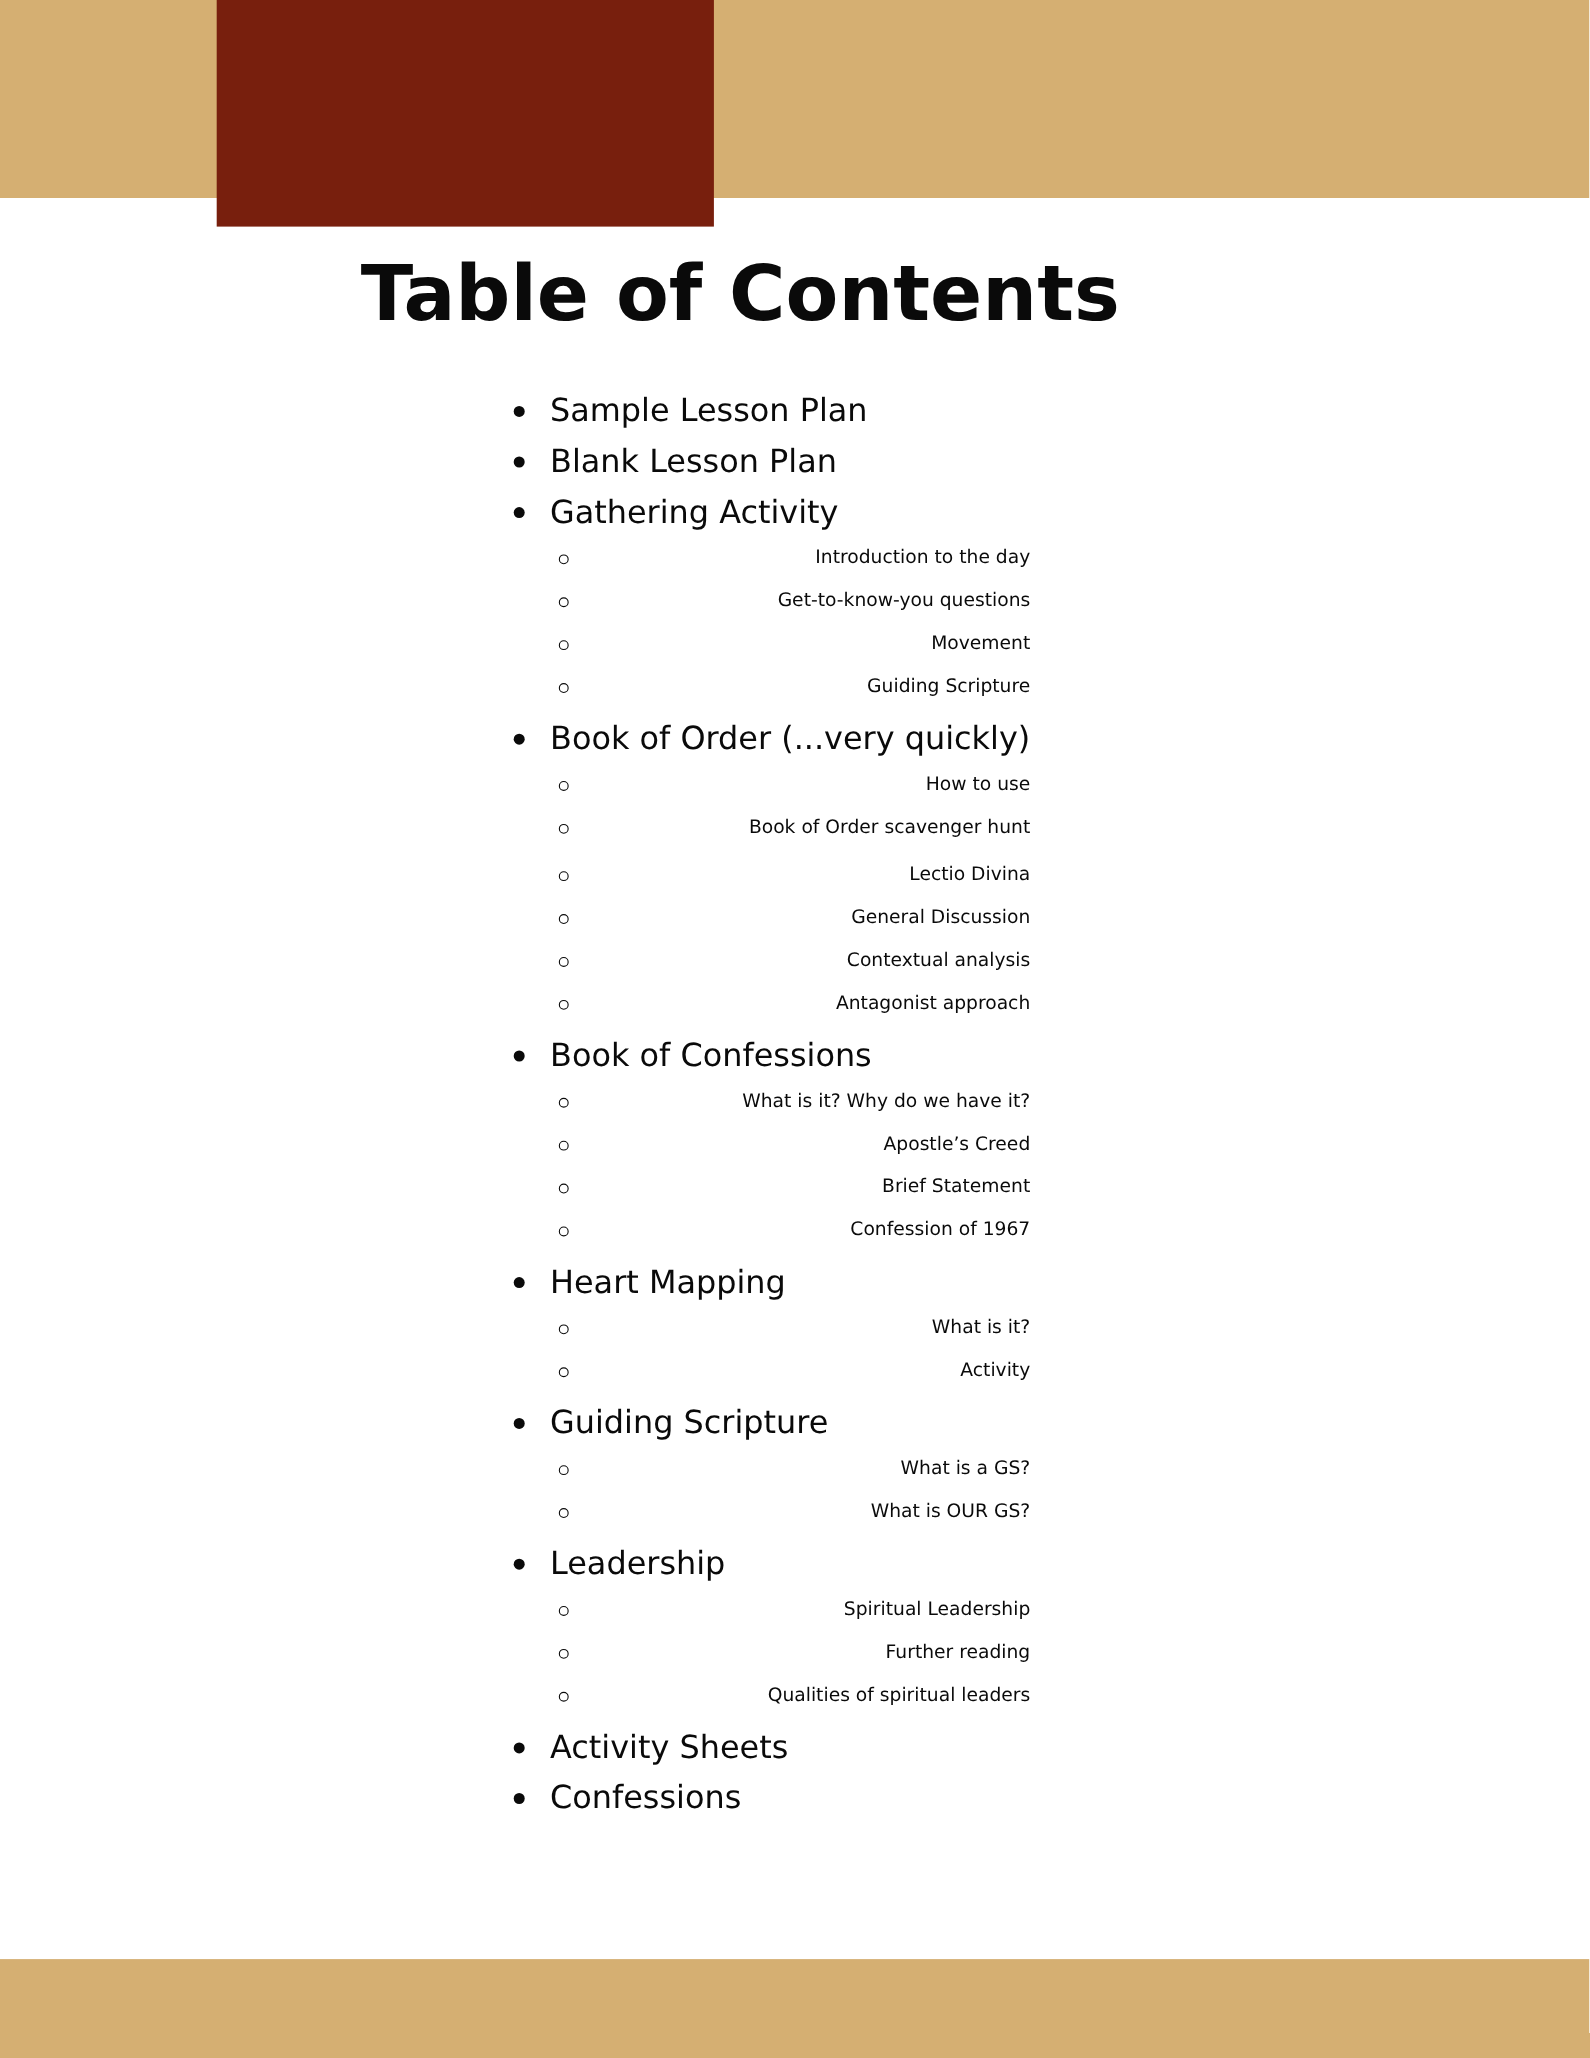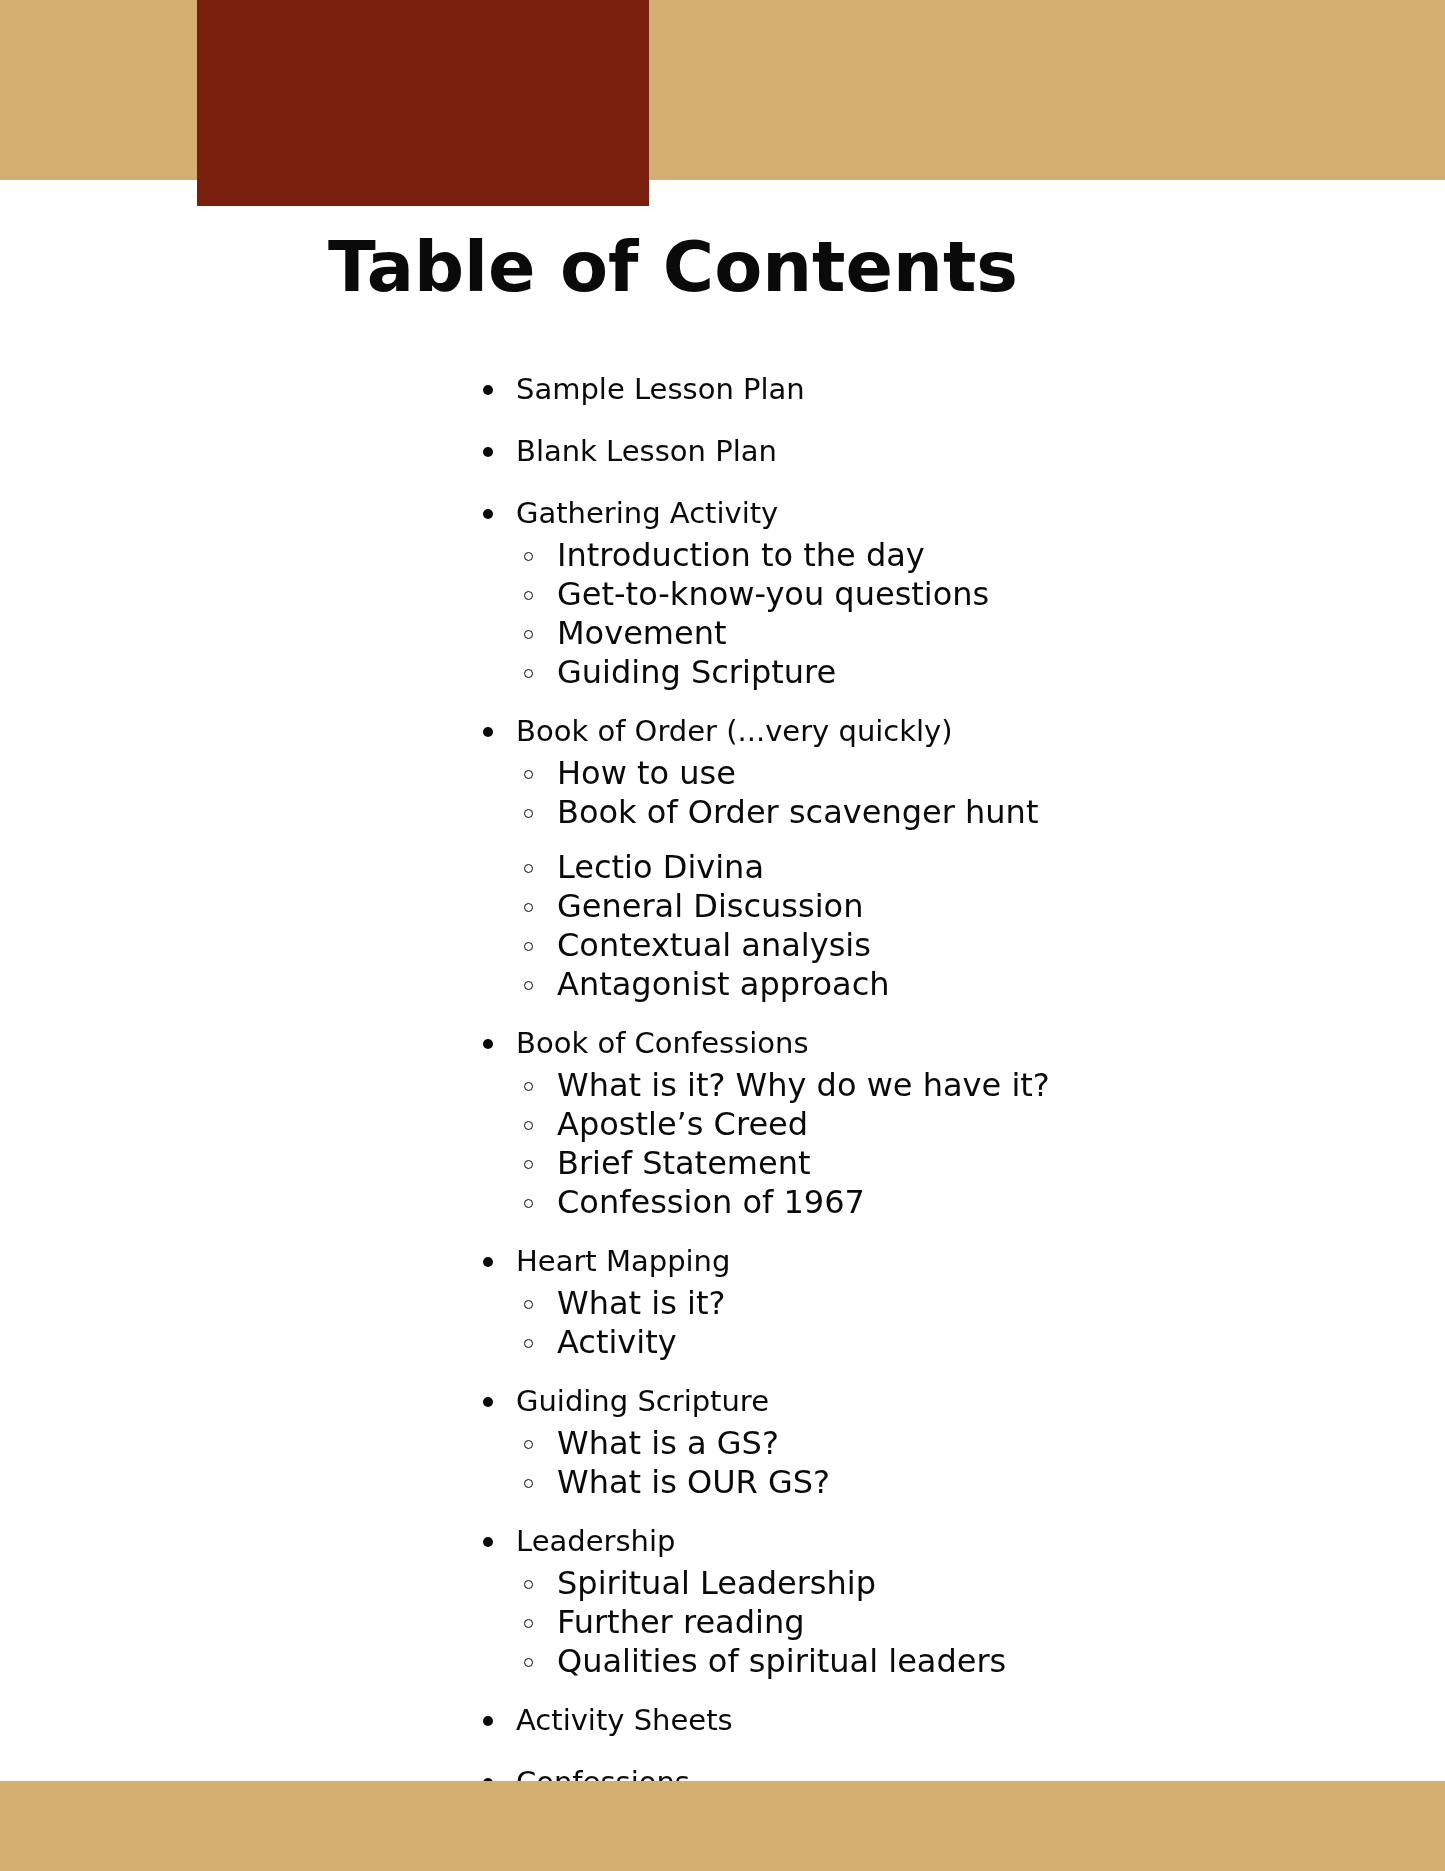--- a/index.html
+++ b/index.html
@@ -31,28 +31,28 @@
   .l1 {
     position: relative; font-size: 29px; line-height: 46px; height: 46px;
     white-space: nowrap;
   }
   .l1 .dot {
     position: absolute; left: -33px; top: 19px; width: 10px; height: 10px;
     border-radius: 50%; background: #0a0a0a;
   }
   .l2list { list-style: none; margin: 0; padding: 0; }
   .l2 {
-    position: relative; font-size: 32px; line-height: 39px; height: 39px;
-    white-space: nowrap; padding-left: 41px;
+    position: relative; font-size: 17px; line-height: 39px; height: 39px;
+    white-space: nowrap; padding-left: 41px; text-align: right;
   }
   .l2 .ring {
     position: absolute; left: 8px; top: 16px; width: 7px; height: 7px;
     border-radius: 50%; border: 1.6px solid #0a0a0a; box-sizing: content-box;
   }
-  .group { margin: 16px; padding: 0; }
+  .group { margin: 0; padding: 0; }
   .group.has-sub .l2list { margin-bottom: 4px; }
 </style>
 </head>
 <body style="color: rgb(10, 10, 10); background: rgb(255, 255, 255);">
 
 <div class="band-top" style="background: rgb(213, 175, 114);"></div>
 <div class="accent-block" style="background: rgb(120, 31, 13);"></div>
 
 <h1 class="title">Table of Contents</h1>
 

